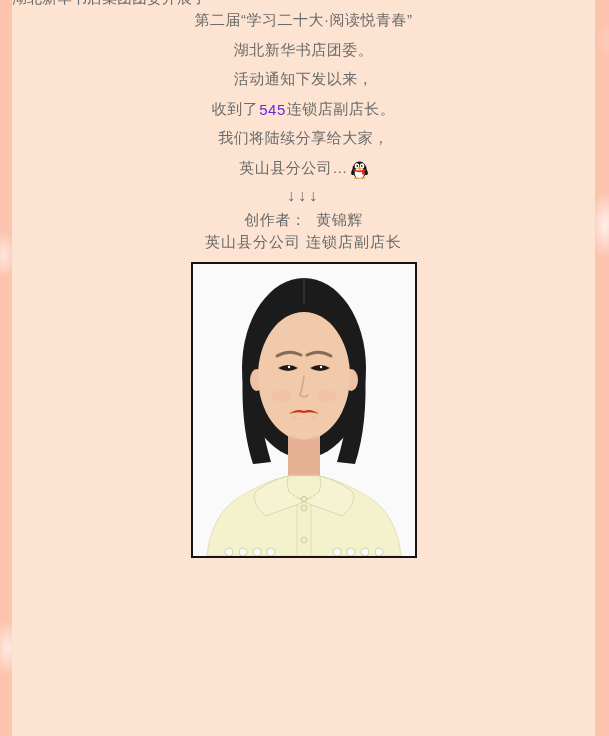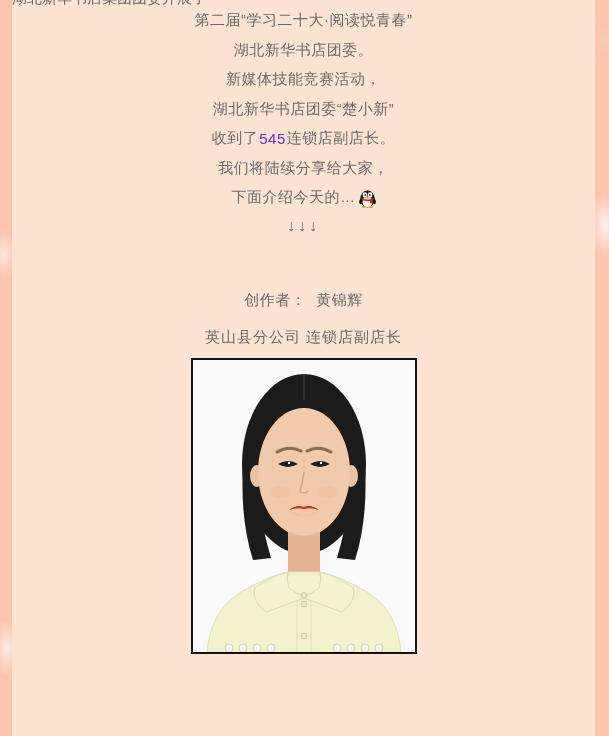--- a/index.html
+++ b/index.html
@@ -32,23 +32,23 @@
     height:6px;overflow:hidden;line-height:17px;
   }
   .clipped-line span{display:inline-block;transform:translateY(-11px);}
   p.line{
     margin:0;height:29.5px;display:flex;align-items:center;justify-content:center;
     letter-spacing:.5px;
   }
   .num-highlight{color:#6d28d9;padding:0 1px;}
   .penguin{width:17px;height:19px;margin-left:3px;position:relative;top:1px;}
   p.arrows-line{letter-spacing:3px;font-size:16px;height:26px;}
-  p.author-line{margin-top:51px;height:22px;}
+  p.author-line{height:22px;}
   p.author-line .gap{display:inline-block;width:10px;}
-  p.position-line{margin-top:15px;height:22px;letter-spacing:1px;}
+  p.position-line{height:22px;letter-spacing:1px;}
   .photo-frame{
     margin:9px auto 0 auto;
     width:222px;height:292px;
     border:2px solid #141414;
     background:#fbfafa;
     display:block;
   }
   .photo-frame svg{display:block;}
 </style>
 </head>
@@ -58,33 +58,32 @@
 <div class="stripe stripe-right"></div>
 
 <div class="content">
 
   <div class="clipped-line">
     <span>湖北新华书店集团团委开展了</span>
   </div>
 
   <p class="line">第二届“学习二十大·阅读悦青春”</p>
   <p class="line">湖北新华书店团委。</p>
-  <p class="line">新媒体技能竞赛活动，</p>
-  <p class="line">湖北新华书店团委“楚小新”</p>
+  <p class="line">活动通知下发以来，</p>
 
   <p class="line">
     <span>收到了</span>
       <span class="num-highlight">545</span>
       <span>连锁店副店长。</span>
   </p>
 
   <p class="line">我们将陆续分享给大家，</p>
 
   <p class="line">
-    <span>下面介绍今天的…</span>
+    <span>英山县分公司…</span>
     <svg class="penguin" viewBox="0 0 18 20" aria-hidden="true">
       <ellipse cx="9" cy="10.6" rx="7.6" ry="9" fill="#141414"></ellipse>
       <ellipse cx="2.4" cy="12.5" rx="2" ry="3.4" fill="#141414" transform="rotate(18 2.4 12.5)"></ellipse>
       <ellipse cx="15.6" cy="12.5" rx="2" ry="3.4" fill="#141414" transform="rotate(-18 15.6 12.5)"></ellipse>
       <ellipse cx="9" cy="13.6" rx="5.2" ry="5.6" fill="#ffffff"></ellipse>
       <ellipse cx="6.3" cy="6.3" rx="2.4" ry="2.8" fill="#ffffff"></ellipse>
       <ellipse cx="11.7" cy="6.3" rx="2.4" ry="2.8" fill="#ffffff"></ellipse>
       <circle cx="6.6" cy="6.2" r=".9" fill="#141414"></circle>
       <circle cx="11.4" cy="6.2" r=".9" fill="#141414"></circle>
       <polygon points="9,7.6 6.6,9.2 9,10.6 11.4,9.2" fill="#f7a11a"></polygon>

